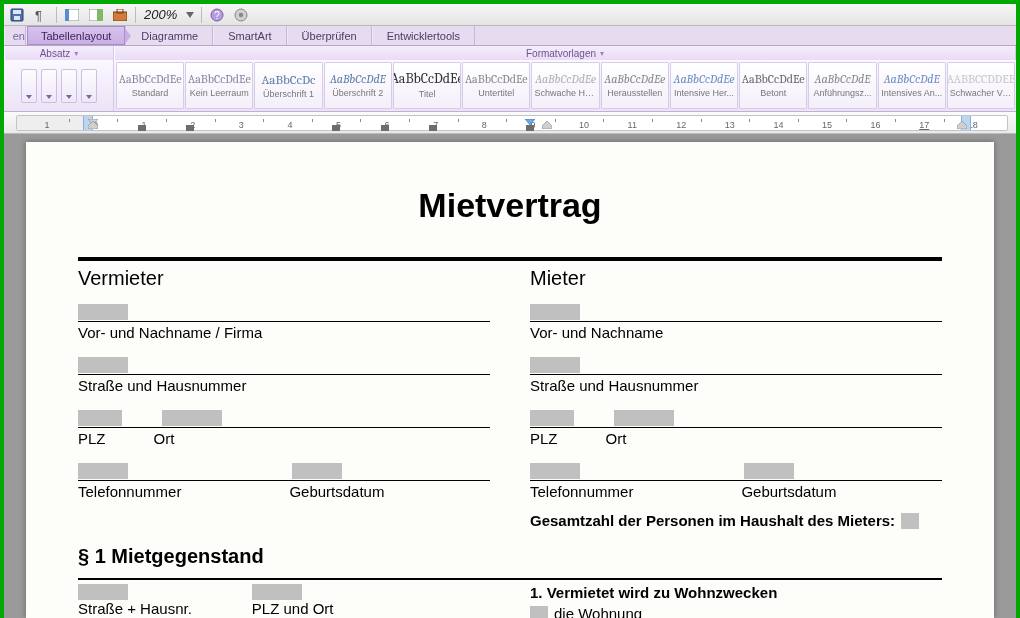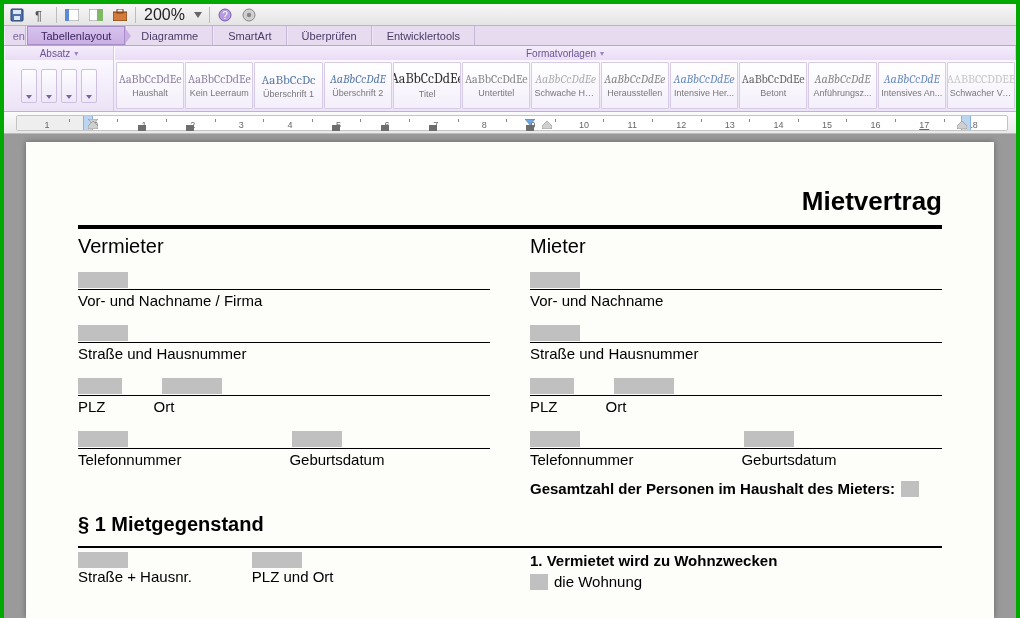--- a/index.html
+++ b/index.html
@@ -3,21 +3,21 @@
 <meta charset="utf-8">
 <style>
   * { box-sizing: border-box; margin: 0; padding: 0; }
   html, body { width: 1020px; height: 618px; overflow: hidden; font-family: "Lucida Grande", Arial, sans-serif; font-size: 11px; color:#333; background:#fff; }
   .outer-border { width:1020px; height:618px; border:4px solid #00a800; background:#fff; }
 
   
   .qat { height:22px; background:linear-gradient(#f7f7f7,#e4e4e4); border-bottom:1px solid #b8b8b8; display:flex; align-items:center; padding:0 4px; gap:6px;}
   .qat .ic { width:18px; height:16px; display:flex; align-items:center; justify-content:center; color:#555; }
   .qat .sep { width:1px; height:16px; background:#bcbcbc; }
-  .qat .zoom { font-size:16px; padding:0 2px; color:#222;}
+  .qat .zoom { font-size:13px; padding:0 2px; color:#222;font-style:italic;}
   .qat svg { display:block; }
 
   
   .tabs { height:20px; display:flex; align-items:stretch; background:#e7dbf0; border-bottom:1px solid #b8a8c8;}
   .tab { padding:0 14px; display:flex; align-items:center; font-size:11px; color:#4a3a66; border-right:1px solid #c6b6d8; border-left:1px solid #efe6f7; cursor:default; white-space:nowrap;}
   .tab.cut { width:22px; padding:0; justify-content:flex-end; color:#7a66a0;}
   .tab.active { background:linear-gradient(#d8c3ee,#c9afe3); color:#3a2560; font-weight:normal; box-shadow:inset 0 0 0 1px #a98dc9; position:relative;}
   .tab.active::after{ content:""; position:absolute; right:-6px; top:2px; width:0;height:0; border-top:8px solid transparent; border-bottom:8px solid transparent; border-left:6px solid #c9afe3;}
 
   
@@ -49,21 +49,21 @@
   .indent-marker.top{ top:-1px;}
   .indent-marker.top svg polygon{ fill:#d0d0d0; stroke:#888; stroke-width:.6;}
   .indent-marker.bot{ bottom:-1px;}
   .indent-marker.bot svg polygon{ fill:#d0d0d0; stroke:#888; stroke-width:.6;}
   .indent-marker.blue svg polygon{ fill:#6fa8e6; stroke:#3b72b4;}
   .margin-blue{ position:absolute; top:0; bottom:0; width:10px; background:#bcd5f0; border-left:1px solid #8cb2dc; border-right:1px solid #8cb2dc;}
 
   
   .doc-viewport{ height:484px; background:#9a9a9a; display:flex; justify-content:center; overflow:hidden; padding-top:8px;}
   .page{ width:968px; background:#fdfdfa; box-shadow:0 0 6px rgba(0,0,0,.35); padding:44px 52px 0 52px; font-family:Arial, Helvetica, sans-serif; color:#000;}
-  .doc-title{ text-align:right; font-weight:bold; font-size:26px; margin-bottom:8px;}
+  .doc-title{ text-align:center; font-weight:bold; font-size:34px; margin-bottom:32px;}
   .thick-rule{ height:4px; background:#000; margin-bottom:6px;}
   .two-col{ display:flex; gap:40px;}
   .col{ flex:1; min-width:0;}
   .sec-head{ font-weight:normal; font-size:20px; margin-bottom:10px;}
   .field-row{ border-bottom:1.5px solid #000; padding:2px 0 1px 0; margin-bottom:2px;}
   .ph-line{ display:flex; gap:24px; align-items:flex-end; height:18px;}
   .ph{ background:#c0c0c0; height:16px; display:inline-block;}
   .ph.w50{width:50px;} .ph.w60{width:60px;} .ph.w44{width:44px;} .ph.w18{width:18px;}
   .cap-line{ font-size:15px; display:flex; gap:28px; margin-bottom:12px;}
   .cap-line span{ white-space:nowrap;}
@@ -169,21 +169,21 @@
   <div class="ribbon-body">
     <div class="absatz-area">
       <div class="mini-btn"></div>
       <div class="mini-btn"></div>
       <div class="mini-btn"></div>
       <div class="mini-btn"></div>
     </div>
     <div class="styles-area" id="styles-area">
         <div class="style-chip">
           <div class="sample" style="color: rgb(141, 130, 162);">AaBbCcDdEe</div>
-          <div class="lbl">Haushalt</div>
+          <div class="lbl">Standard</div>
         </div>
         <div class="style-chip">
           <div class="sample" style="color: rgb(141, 130, 162);">AaBbCcDdEe</div>
           <div class="lbl">Kein Leerraum</div>
         </div>
         <div class="style-chip">
           <div class="sample" style="color: rgb(91, 125, 168); font-size: 13px;">AaBbCcDc</div>
           <div class="lbl">Überschrift 1</div>
         </div>
         <div class="style-chip">

